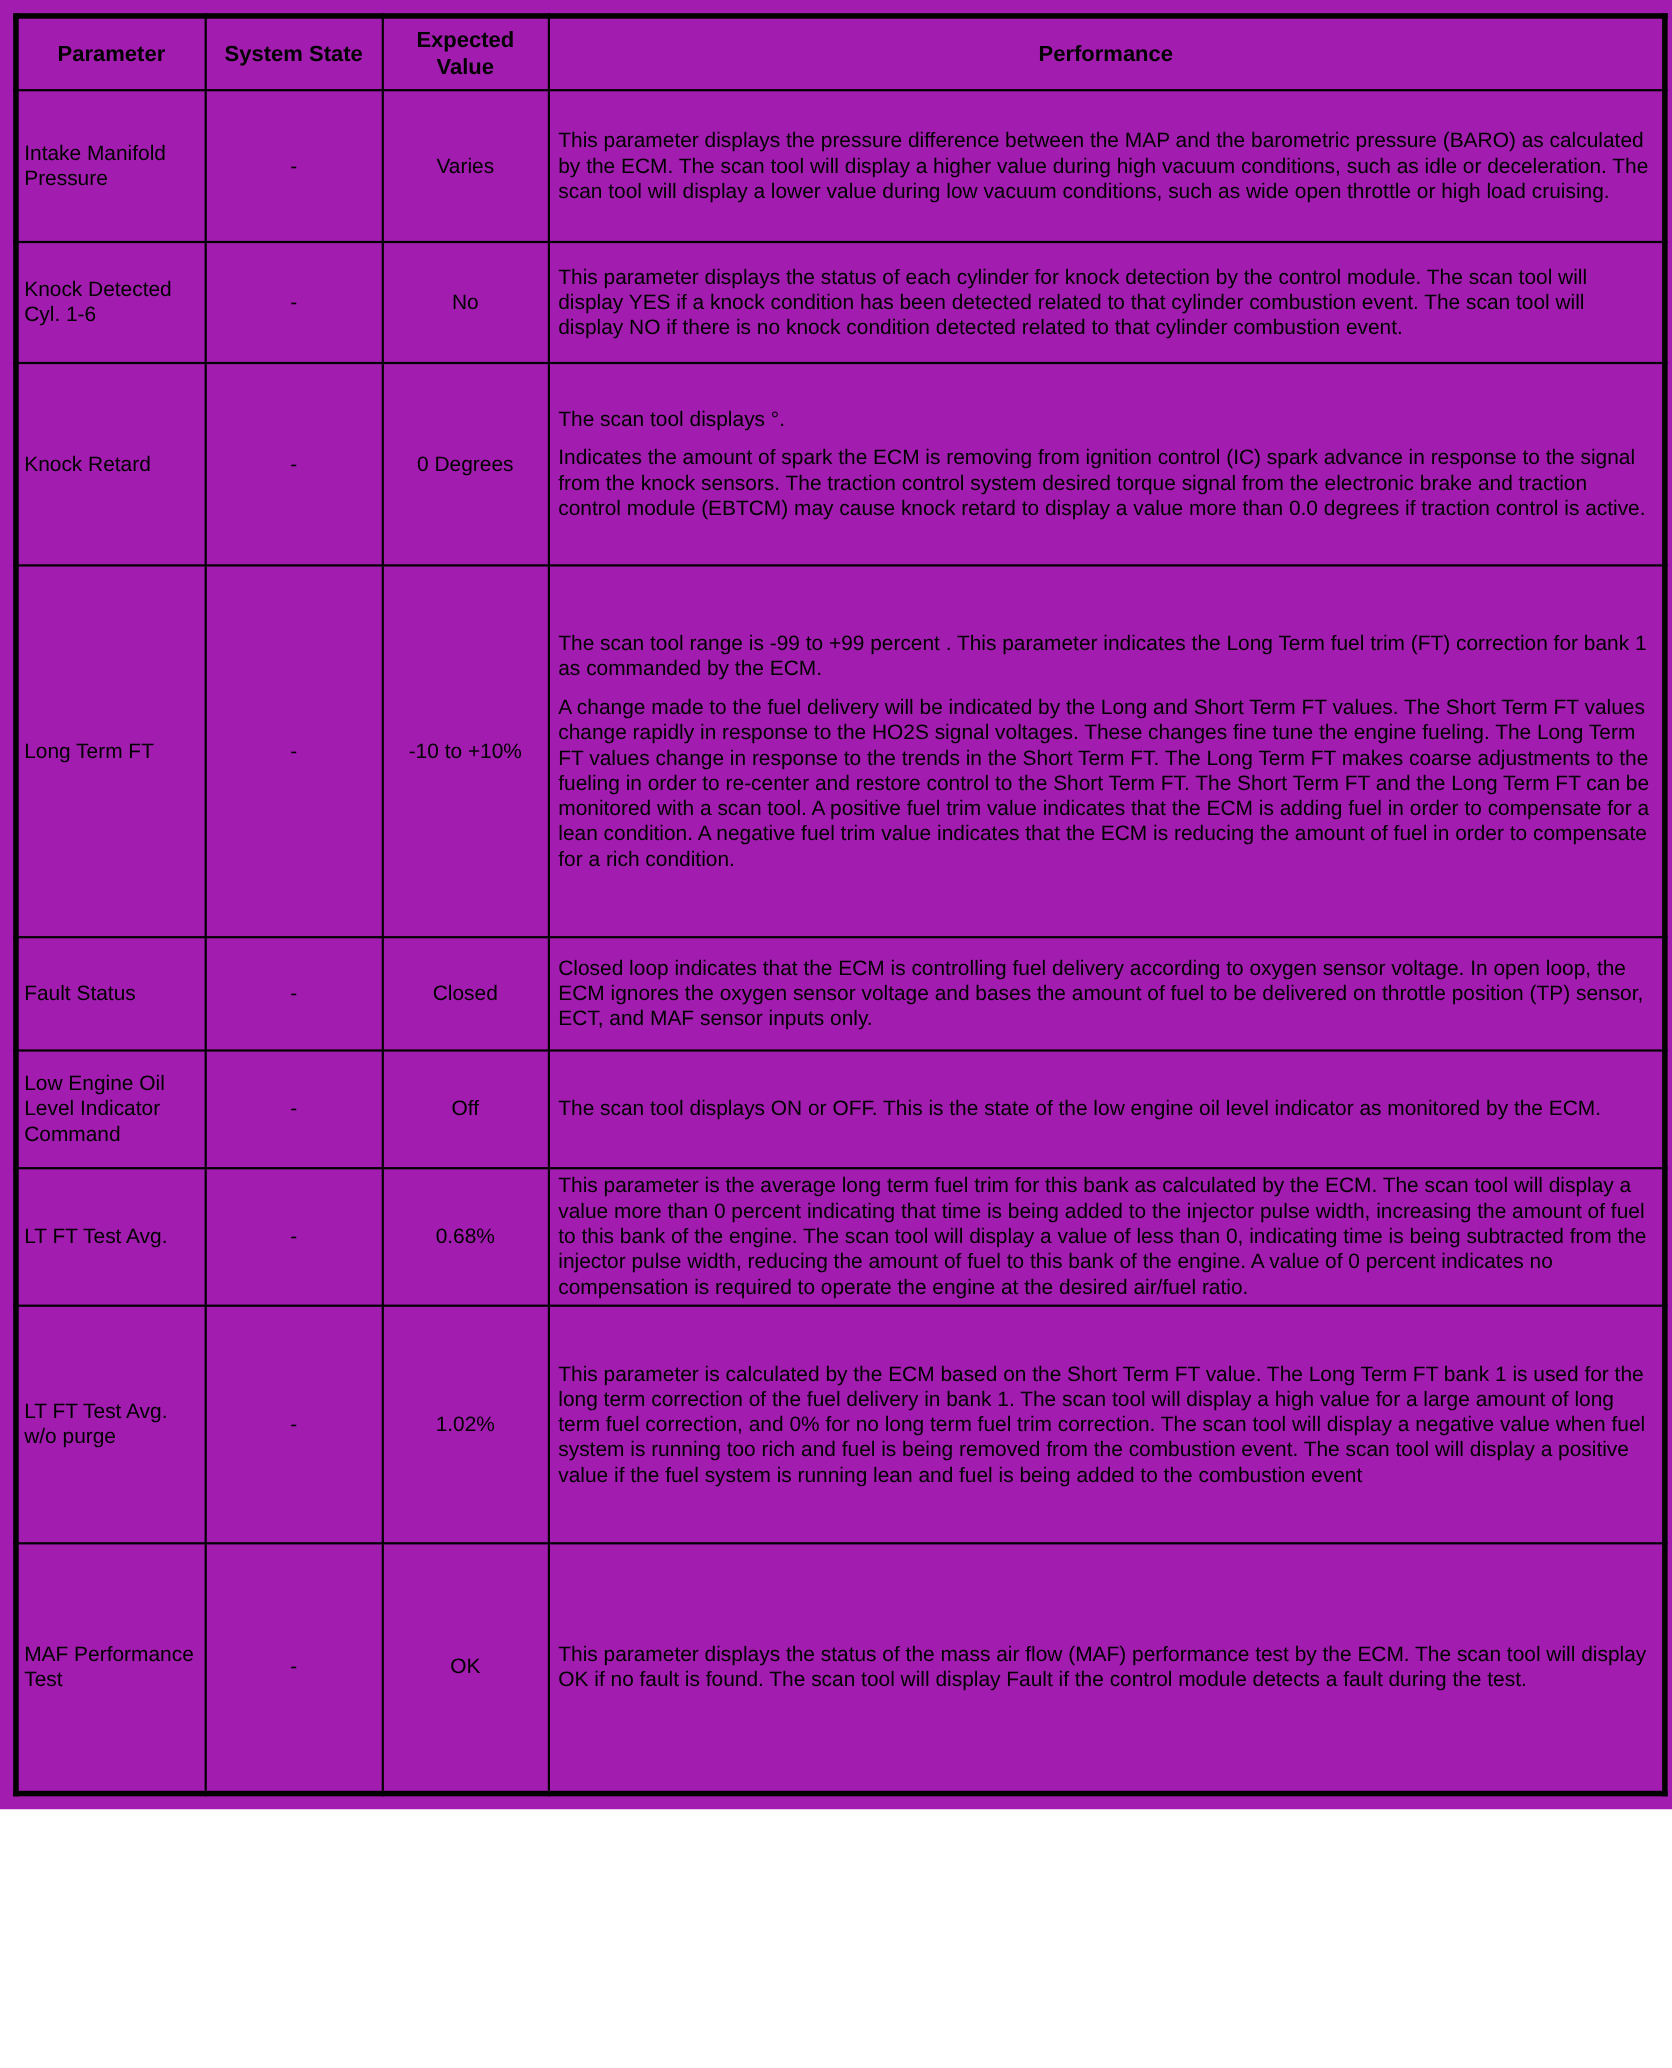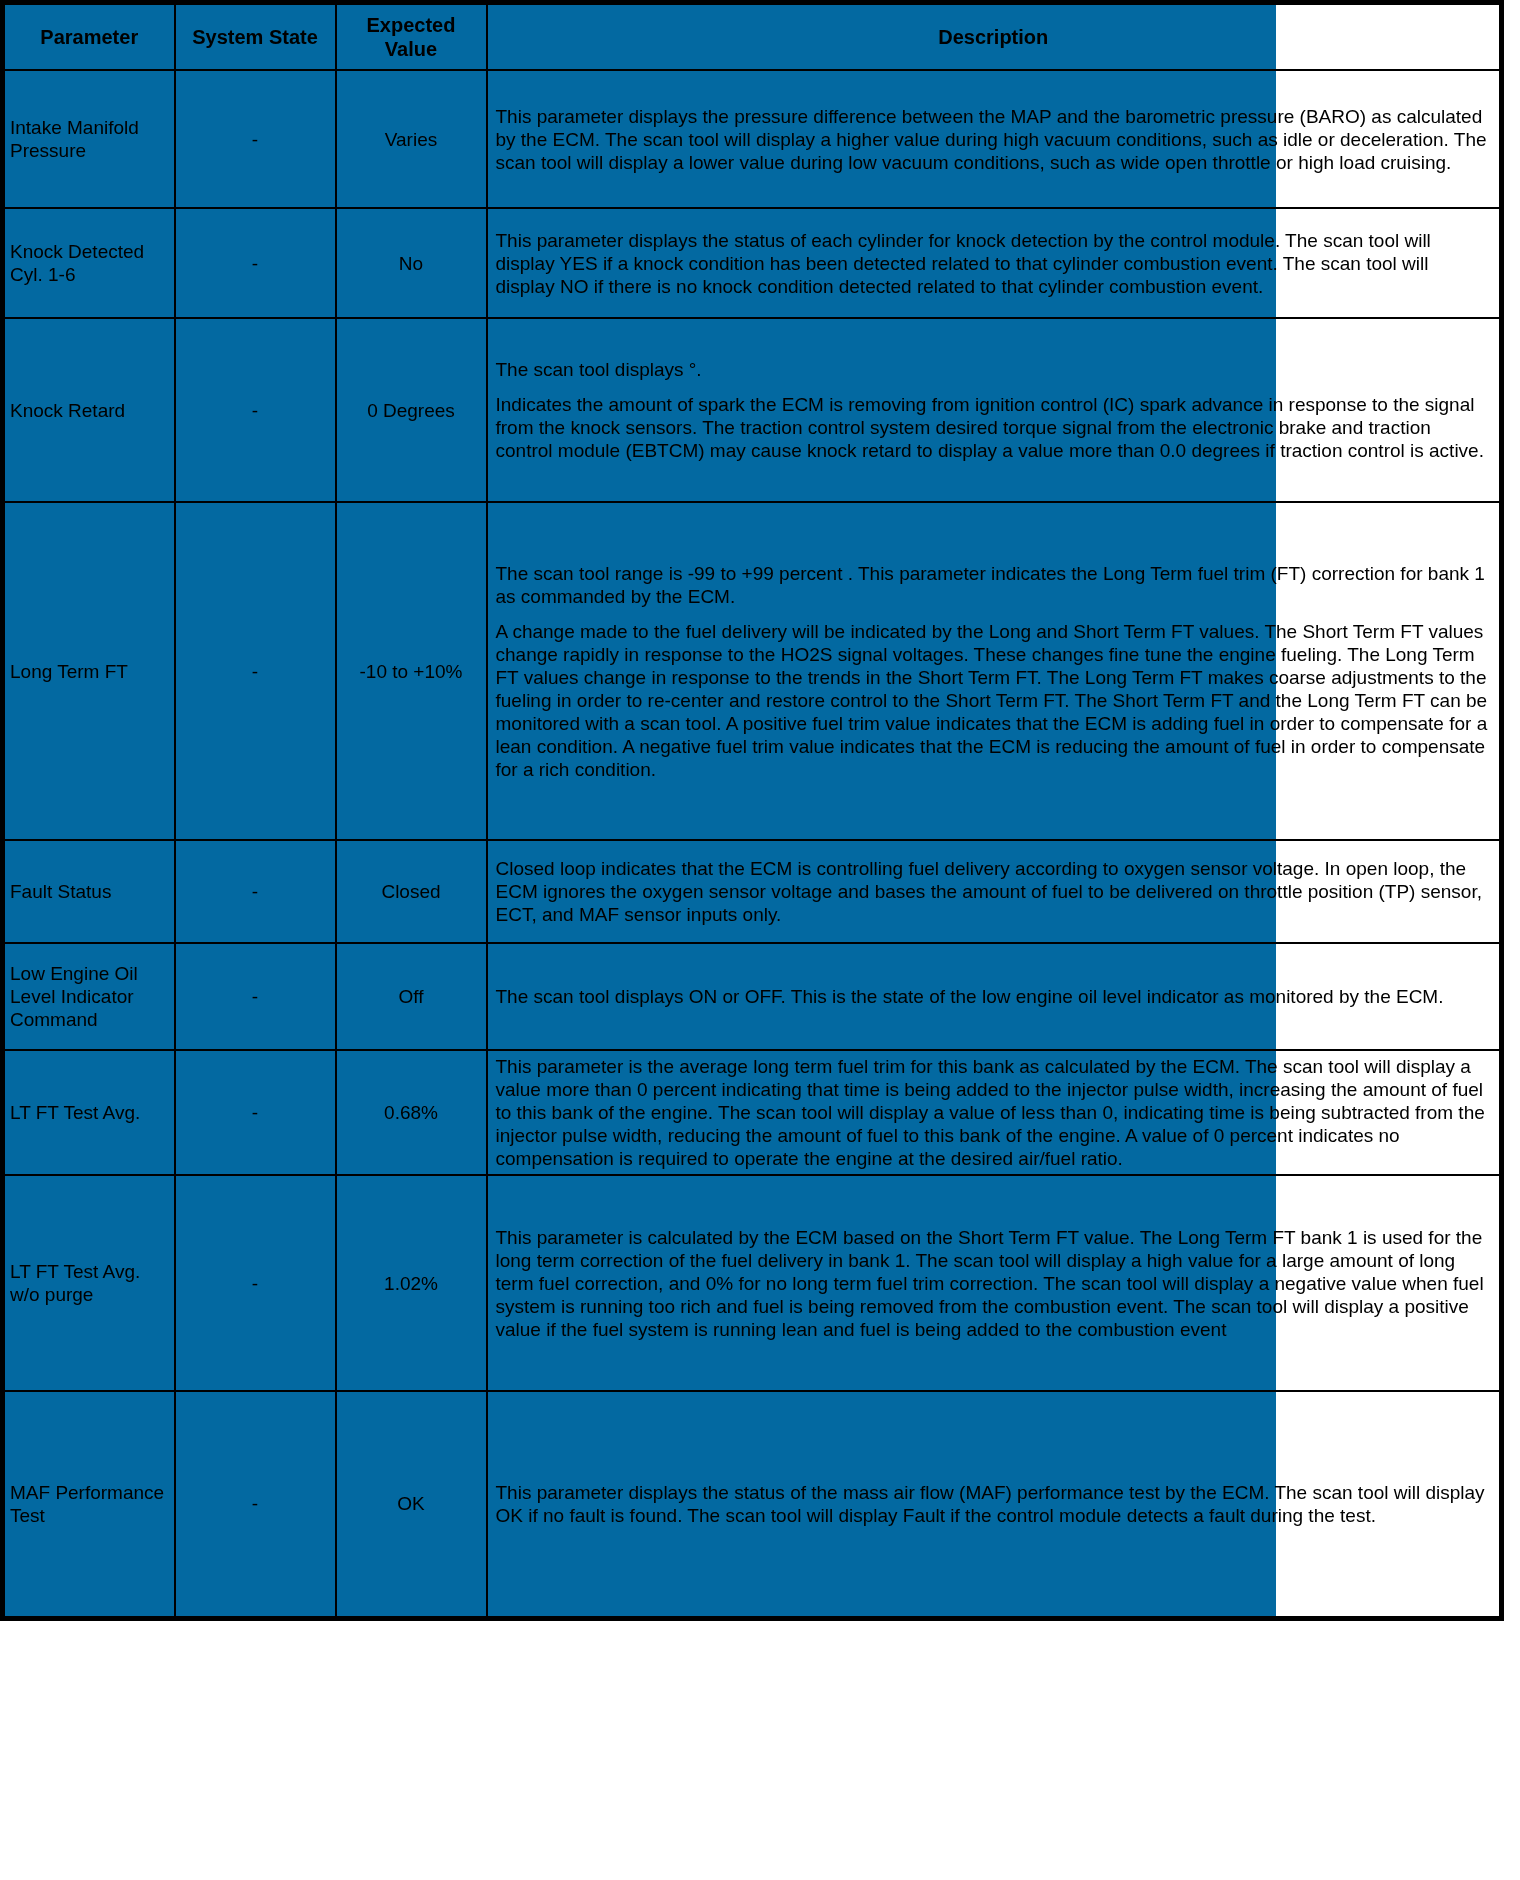--- a/index.html
+++ b/index.html
@@ -3,24 +3,24 @@
 <meta charset="utf-8">
 <style>
   html, body {
     margin: 0;
     padding: 0;
     background: #ffffff;
     color: #000000;
     font-family: "Liberation Sans", "DejaVu Sans", sans-serif;
   }
   .page {
-    width: 1276px;
+    width: 1520px;
     box-sizing: border-box;
-    padding: 0;
-    background: #0369a1;
+    padding: 12px;
+    background: #a21caf;
   }
   table.params {
     width: 1504px;
     border-collapse: collapse;
     table-layout: fixed;
     border: 5px solid #000000;
     font-size: 19px;
     line-height: 23px;
   }
   col.c-param    { width: 172px; }
@@ -74,21 +74,21 @@
       <col class="c-param">
       <col class="c-state">
       <col class="c-expected">
       <col class="c-desc">
     </colgroup>
     <thead>
       <tr>
         <th>Parameter</th>
         <th>System State</th>
         <th>Expected Value</th>
-        <th>Description</th>
+        <th>Performance</th>
       </tr>
     </thead>
     <tbody>
         <tr>
           <td class="param">Intake Manifold Pressure</td>
           <td class="state">-</td>
           <td class="expected">Varies</td>
           <td class="desc">
             <div class="para">This parameter displays the pressure difference between the MAP and the barometric pressure (BARO) as calculated by the ECM. The scan tool will display a higher value during high vacuum conditions, such as idle or deceleration. The scan tool will display a lower value during low vacuum conditions, such as wide open throttle or high load cruising.</div>
           </td>

